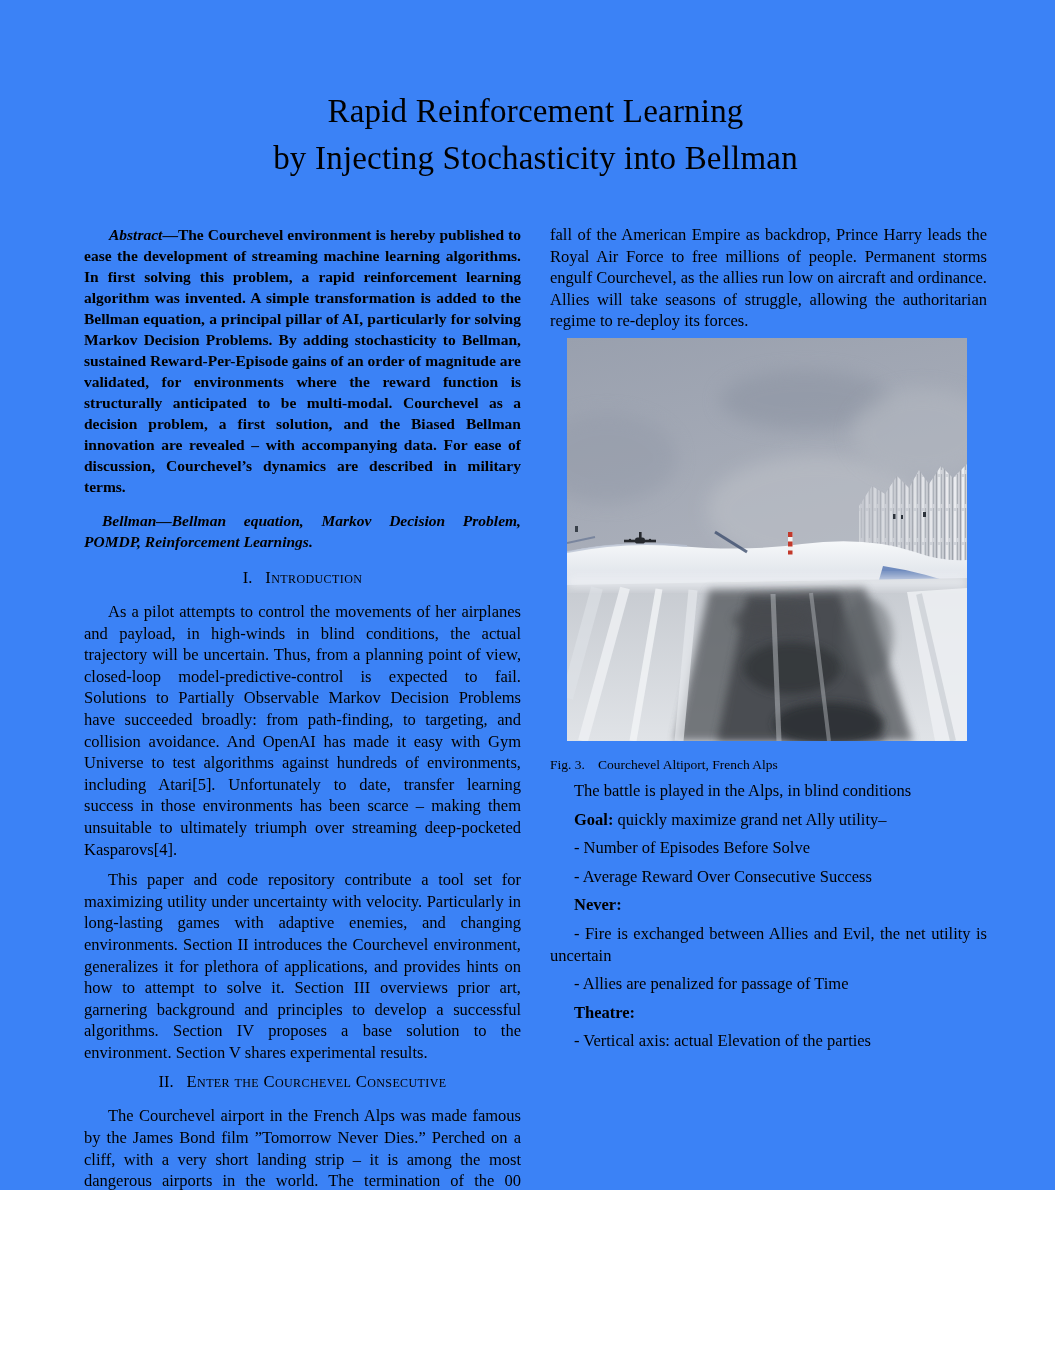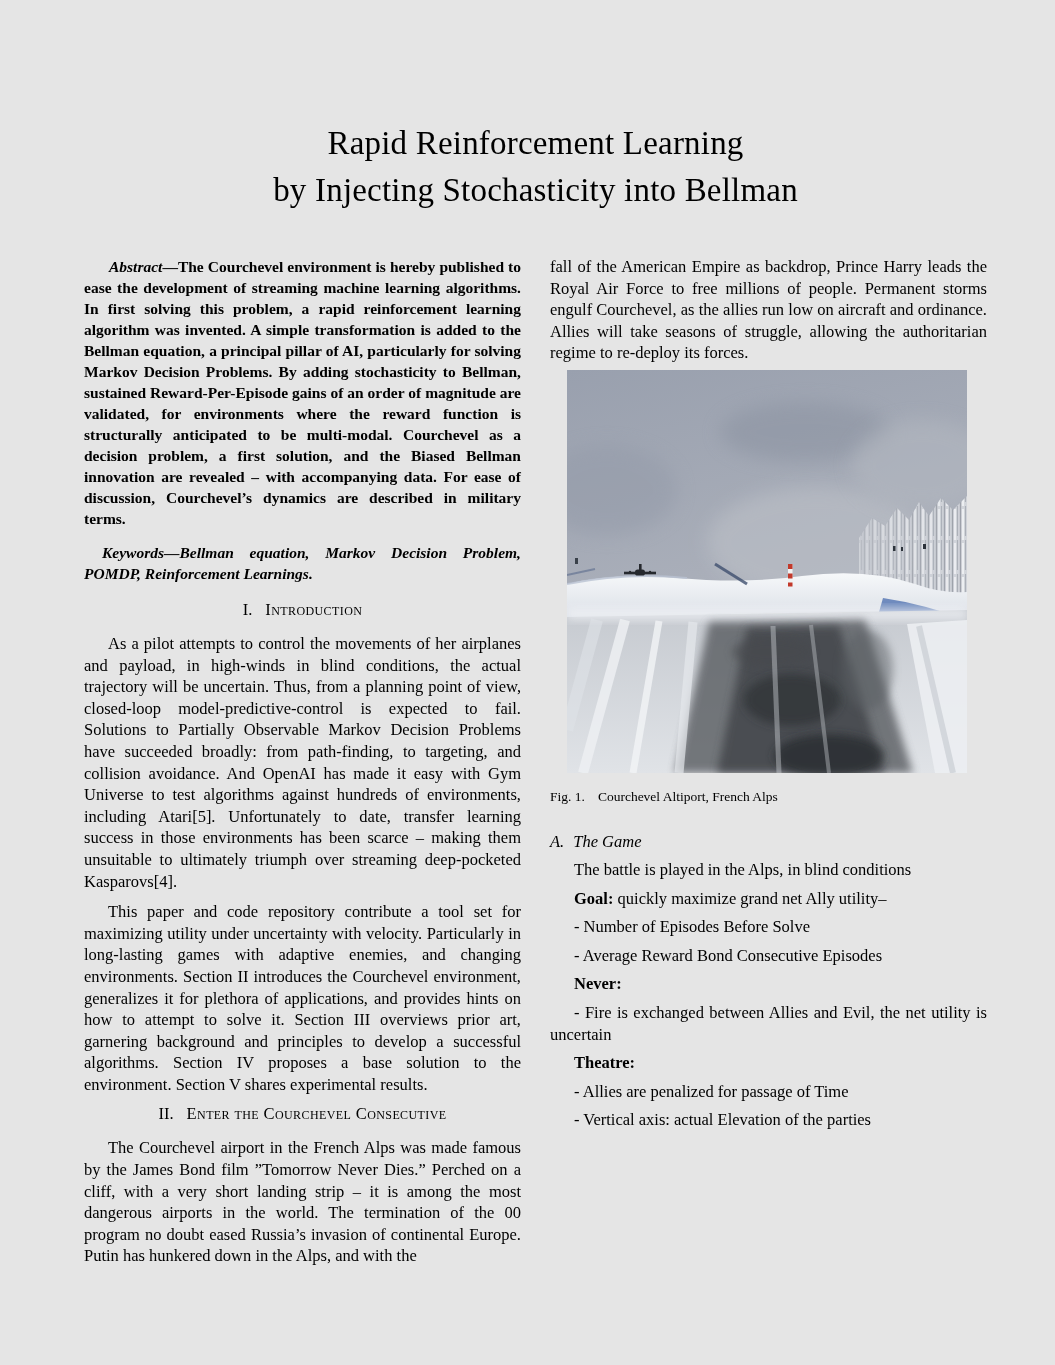--- a/index.html
+++ b/index.html
@@ -1,19 +1,19 @@
 <!DOCTYPE html>
 <html><head>
 <meta charset="utf-8">
 <style>
   html,body { margin:0; padding:0; background:#ffffff; }
   .page {
-    position:relative; width:1055px; height:1365px; background:#e5e5e5;
+    position:relative; width:1055px; height:1190px; background:#3b82f6;
     font-family:"Liberation Serif", serif; color:#000;
-    box-sizing:border-box; padding:120px 68px 0 84px; overflow:hidden;
+    box-sizing:border-box; padding:88px 68px 0 84px; overflow:hidden;
   }
   .title {
     text-align:center; font-weight:400; font-size:33px; line-height:47px;
     margin:0 0 42px 0; letter-spacing:0.2px;
   }
   .authors { text-align:center; font-size:16.5px; line-height:21px; margin:0 0 26px 0; }
   .authors .name { font-size:18px; margin-bottom:3px; }
   .columns { display:flex; gap:29px; align-items:flex-start; }
   .col { width:437px; }
 
@@ -55,21 +55,21 @@
 <div class="page">
 
   <h1 class="title"><span>Rapid Reinforcement Learning</span><br><span>by Injecting Stochasticity into Bellman</span></h1>
 
 
   <div class="columns">
 
     <div class="col">
       <p class="abstract"><span class="lbl">Abstract</span><span>—The Courchevel environment is hereby published to ease the development of streaming machine learning algorithms. In first solving this problem, a rapid reinforcement learning algorithm was invented. A simple transformation is added to the Bellman equation, a principal pillar of AI, particularly for solving Markov Decision Problems. By adding stochasticity to Bellman, sustained Reward-Per-Episode gains of an order of magnitude are validated, for environments where the reward function is structurally anticipated to be multi-modal. Courchevel as a decision problem, a first solution, and the Biased Bellman innovation are revealed – with accompanying data. For ease of discussion, Courchevel’s dynamics are described in military terms.</span></p>
 
-      <p class="kw"><span>Keywords</span><span>—Bellman equation, Markov Decision Problem, POMDP, Reinforcement Learnings.</span></p>
+      <p class="kw"><span>Bellman</span><span>—Bellman equation, Markov Decision Problem, POMDP, Reinforcement Learnings.</span></p>
 
       <h2 class="sec"><span class="num">I.</span><span class="sct">Introduction</span></h2>
 
       <p class="body">As a pilot attempts to control the movements of her airplanes and payload, in high-winds in blind conditions, the actual trajectory will be uncertain. Thus, from a planning point of view, closed-loop model-predictive-control is expected to fail. Solutions to Partially Observable Markov Decision Problems have succeeded broadly: from path-finding, to targeting, and collision avoidance. And OpenAI has made it easy with Gym Universe to test algorithms against hundreds of environments, including Atari[5]. Unfortunately to date, transfer learning success in those environments has been scarce – making them unsuitable to ultimately triumph over streaming deep-pocketed Kasparovs[4].</p>
       <p class="body">This paper and code repository contribute a tool set for maximizing utility under uncertainty with velocity. Particularly in long-lasting games with adaptive enemies, and changing environments. Section II introduces the Courchevel environment, generalizes it for plethora of applications, and provides hints on how to attempt to solve it. Section III overviews prior art, garnering background and principles to develop a successful algorithms. Section IV proposes a base solution to the environment. Section V shares experimental results.</p>
 
       <h2 class="sec"><span class="num">II.</span><span class="sct">Enter the Courchevel Consecutive</span></h2>
 
       <p class="body">The Courchevel airport in the French Alps was made famous by the James Bond film ”Tomorrow Never Dies.” Perched on a cliff, with a very short landing strip – it is among the most dangerous airports in the world. The termination of the 00 program no doubt eased Russia’s invasion of continental Europe. Putin has hunkered down in the Alps, and with the</p>
     </div>
@@ -164,39 +164,38 @@
             <circle cx="83" cy="202" r="1.2" stroke="none"></circle>
           </g>
 
           <g>
             <rect x="221" y="194" width="4.5" height="22" fill="#f2f2f2"></rect>
             <rect x="221" y="194" width="4.5" height="5" fill="#c2392b"></rect>
             <rect x="221" y="203.5" width="4.5" height="5" fill="#c2392b"></rect>
             <rect x="221" y="212.5" width="4.5" height="4" fill="#c2392b"></rect>
           </g>
         </svg>
-        <figcaption><span class="figlabel">Fig. 1.</span><span>Courchevel Altiport, French Alps</span></figcaption>
+        <figcaption><span class="figlabel">Fig. 3.</span><span>Courchevel Altiport, French Alps</span></figcaption>
       </figure>
 
       <div class="game">
-        <h3 class="subsec"><span class="num">A.</span><span>The Game</span></h3>
 
         <p>The battle is played in the Alps, in blind conditions</p>
 
 
         <p><b>Goal:</b> <span>quickly maximize grand net Ally utility–</span></p>
 
         <p>- Number of Episodes Before Solve</p>
-        <p>- Average Reward Bond Consecutive Episodes</p>
+        <p>- Average Reward Over Consecutive Success</p>
 
         <p><b>Never:</b></p>
 
         <p>- Fire is exchanged between Allies and Evil, the net utility is uncertain</p>
+        <p>- Allies are penalized for passage of Time</p>
+
         <p><b>Theatre:</b></p>
-
-        <p>- Allies are penalized for passage of Time</p>
 
         <p>- Vertical axis: actual Elevation of the parties</p>
       </div>
     </div>
 
   </div>
 </div>
 
 </body></html>

